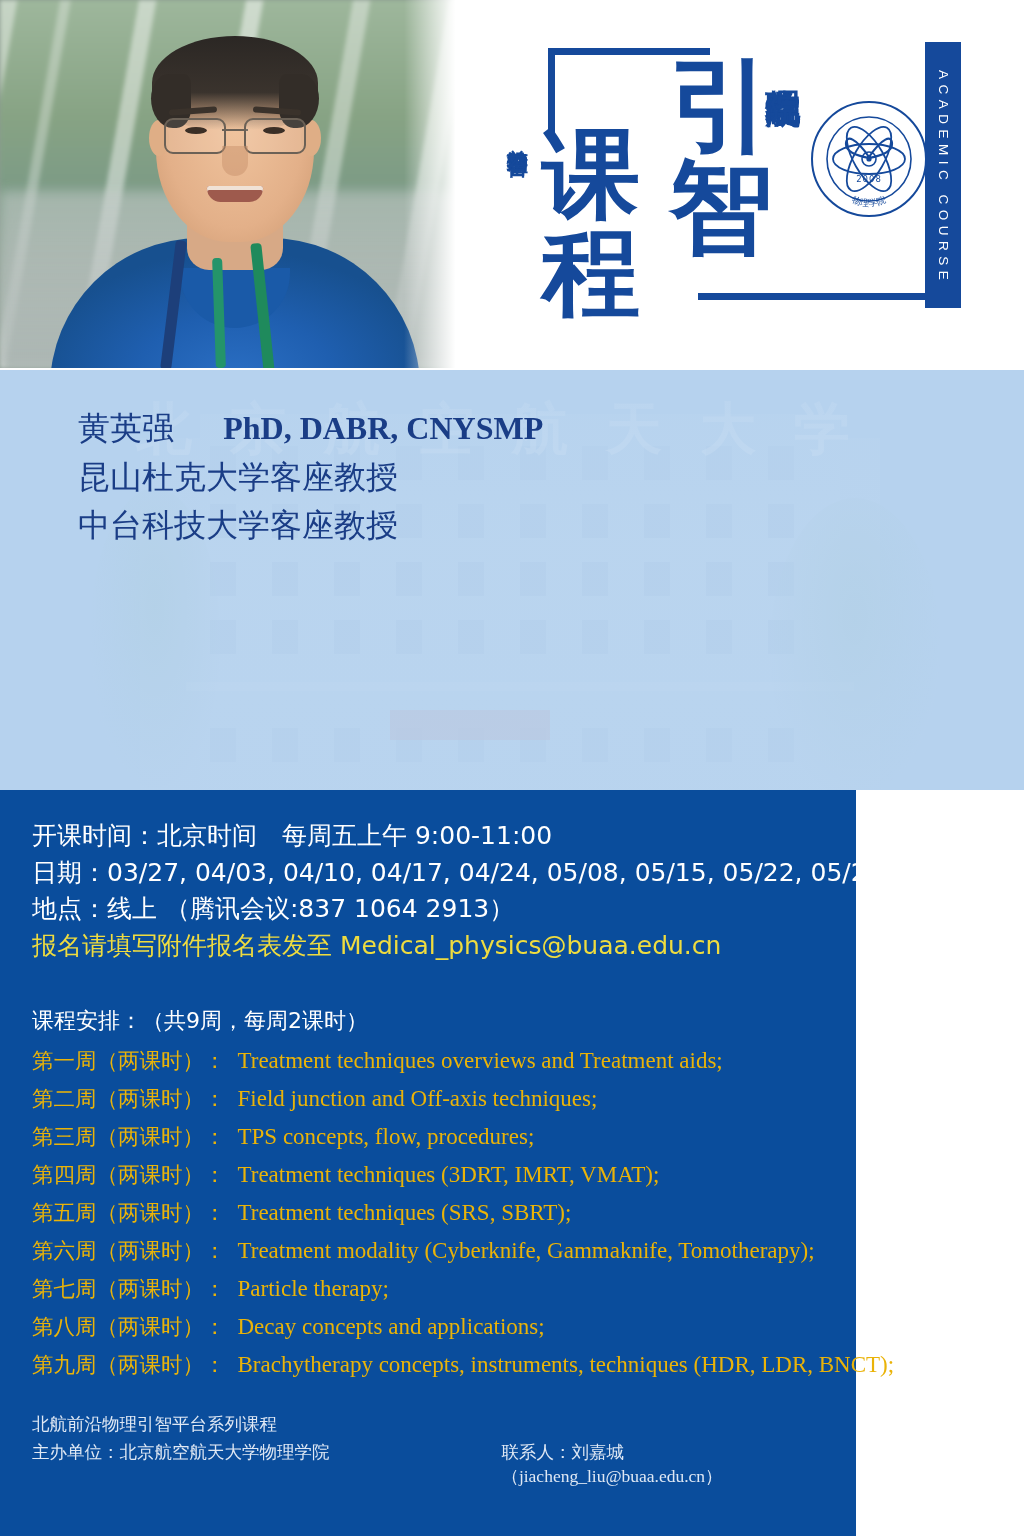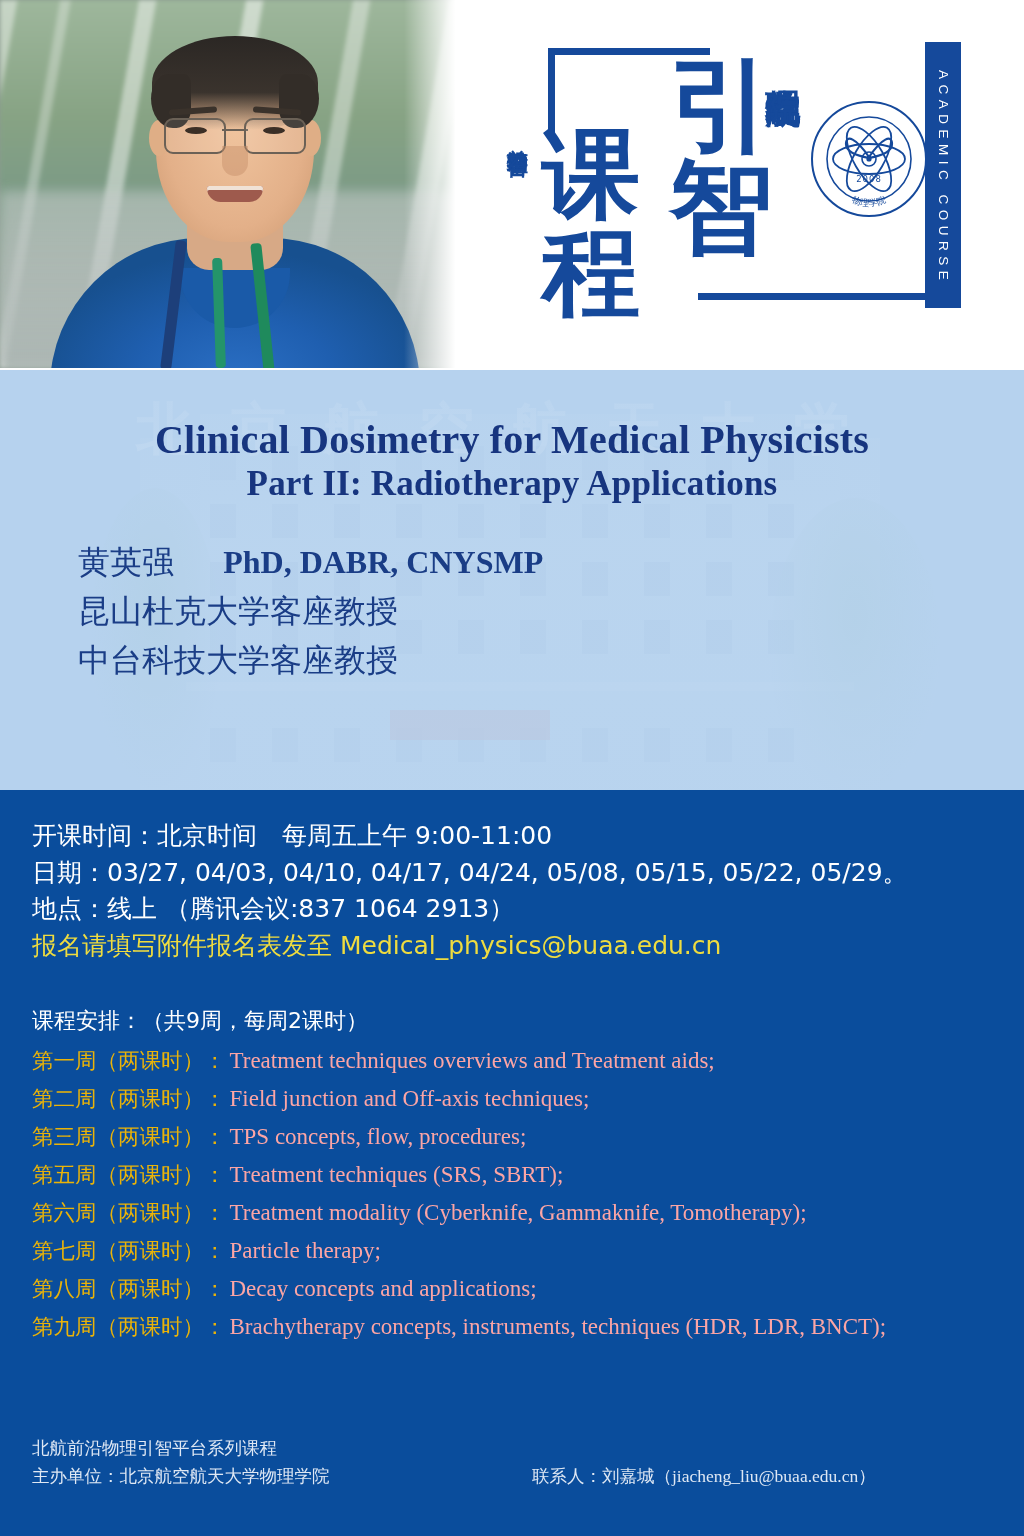--- a/index.html
+++ b/index.html
@@ -322,21 +322,21 @@
   .sp-line .lat {
     font-family: "Liberation Serif", "DejaVu Serif", serif;
     font-weight: 700;
     font-size: 32px;
     margin-left: 39px;
   }
 
   
   .info {
     position: relative;
-    width: 1024px;
+    width: 856px;
     height: 746px;
     background: #0a4d9c;
     color: #ffffff;
     box-sizing: border-box;
     padding: 28px 0 0 32px;
   }
   .meta-line {
     font-family: "DejaVu Sans", sans-serif;
     font-size: 25px;
     line-height: 1.46;
@@ -359,22 +359,22 @@
     white-space: nowrap;
   }
   .sched-week {
     font-family: "DejaVu Sans", sans-serif;
     font-size: 21.5px;
     color: #eab308;
   }
   .sched-topic {
     font-family: "Liberation Serif", "DejaVu Serif", serif;
     font-size: 23px;
-    color: #fca5a5;
-    margin-left: 4px;
+    color: #eab308;
+    margin-left: 12px;
   }
 
   .footer {
     position: absolute;
     left: 32px; bottom: 48px;
     right: 32px;
   }
   .foot-1 {
     font-family: "Liberation Serif", "DejaVu Serif", serif;
     font-size: 17.5px;
@@ -484,24 +484,20 @@
     <div class="bld-row" style="top:330px"></div>
     <div class="bld-banner"></div>
     <div class="bld-tree-l"></div>
     <div class="bld-tree-r"></div>
   </div>
 
   <div class="band-watermark-chars">北京航空航天大学</div>
 
   <div class="band-veil"></div>
 
-  <div class="title-wrap">
-    <h1 class="title-1">Clinical Dosimetry for Medical Physicists</h1>
-    <h2 class="title-2">Part II: Radiotherapy Applications</h2>
-  </div>
 
   <div class="speaker">
     <div class="sp-line">
       <span>黄英强</span>
       <span class="lat">PhD, DABR, CNYSMP</span>
     </div>
     <div class="sp-line">昆山杜克大学客座教授</div>
     <div class="sp-line">中台科技大学客座教授</div>
   </div>
 </div>
@@ -521,20 +517,24 @@
   </div>
   <div class="sched-row">
     <span class="sched-week">第二周（两课时）：</span>
     <span class="sched-topic">Field junction and Off-axis techniques;</span>
   </div>
   <div class="sched-row">
     <span class="sched-week">第三周（两课时）：</span>
     <span class="sched-topic">TPS concepts, flow, procedures;</span>
   </div>
   <div class="sched-row">
+    <span class="sched-week">第四周（两课时）：</span>
+    <span class="sched-topic">Treatment techniques (3DRT, IMRT, VMAT);</span>
+  </div>
+  <div class="sched-row">
     <span class="sched-week">第五周（两课时）：</span>
     <span class="sched-topic">Treatment techniques (SRS, SBRT);</span>
   </div>
   <div class="sched-row">
     <span class="sched-week">第六周（两课时）：</span>
     <span class="sched-topic">Treatment modality (Cyberknife, Gammaknife, Tomotherapy);</span>
   </div>
   <div class="sched-row">
     <span class="sched-week">第七周（两课时）：</span>
     <span class="sched-topic">Particle therapy;</span>

